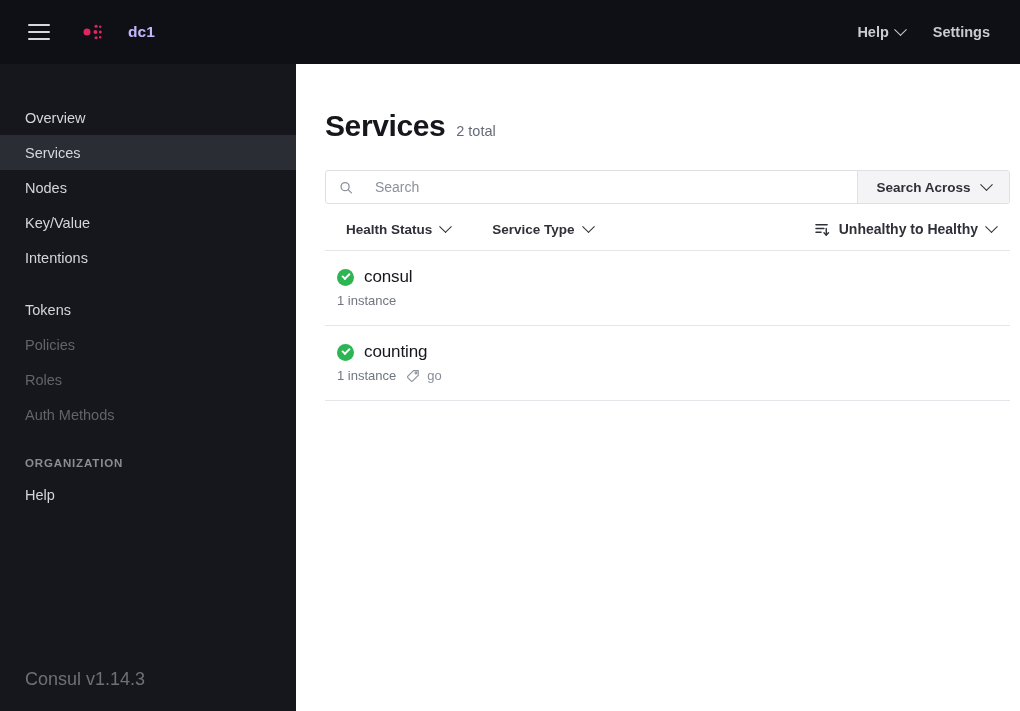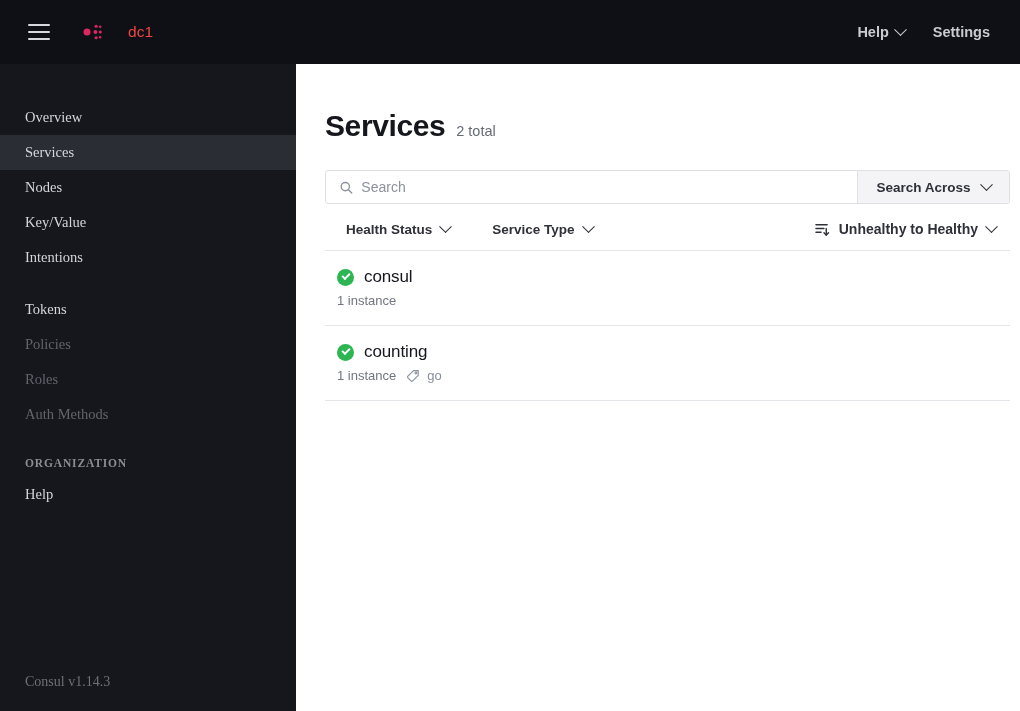--- a/index.html
+++ b/index.html
@@ -46,23 +46,23 @@
   .logo-wrap {
     width: 38px;
     height: 38px;
     position: relative;
     cursor: pointer;
     flex: none;
   }
 
   .dc-name {
     margin-left: 22px;
-    color: #ef4444;
+    color: #c4b5fd;
     font-size: 15.5px;
-    font-weight: 400;
+    font-weight: 700;
     letter-spacing: 0.1px;
     cursor: pointer;
   }
 
   .topbar-right {
     margin-left: auto;
     display: flex;
     align-items: center;
     gap: 28px;
     padding-right: 30px;
@@ -87,21 +87,20 @@
   }
 
   
   .sidebar {
     position: absolute;
     top: 64px; left: 0;
     width: 296px;
     height: 647px;
     background: #16171d;
     padding-top: 36px;
-    font-family: Liberation Serif, serif;
   }
 
   .nav-item {
     position: relative;
     height: 35px;
     display: flex;
     align-items: center;
     padding-left: 25px;
     color: #d4d6db;
     font-size: 14.5px;
@@ -143,21 +142,21 @@
     border-radius: 50%;
     background: #e0265f;
     display: inline-block;
   }
 
   .sidebar-footer {
     position: absolute;
     bottom: 21px;
     left: 25px;
     color: #6e7077;
-    font-size: 14px;
+    font-size: 18px;
   }
 
   
   .main {
     position: absolute;
     top: 64px;
     left: 300px;
     width: 720px;
     height: 647px;
     background: #ffffff;
@@ -188,21 +187,21 @@
     height: 34px;
     border: 1px solid #dfe0e4;
     border-radius: 3px;
     overflow: hidden;
     background: #fff;
   }
   .search-field {
     flex: 1;
     display: flex;
     align-items: center;
-    gap: 8px;
+    gap: 22px;
     padding-left: 13px;
   }
   .search-input {
     border: none;
     outline: none;
     font-family: "Liberation Sans", sans-serif;
     font-size: 14px;
     color: #16171d;
     width: 100%;
     background: transparent;

